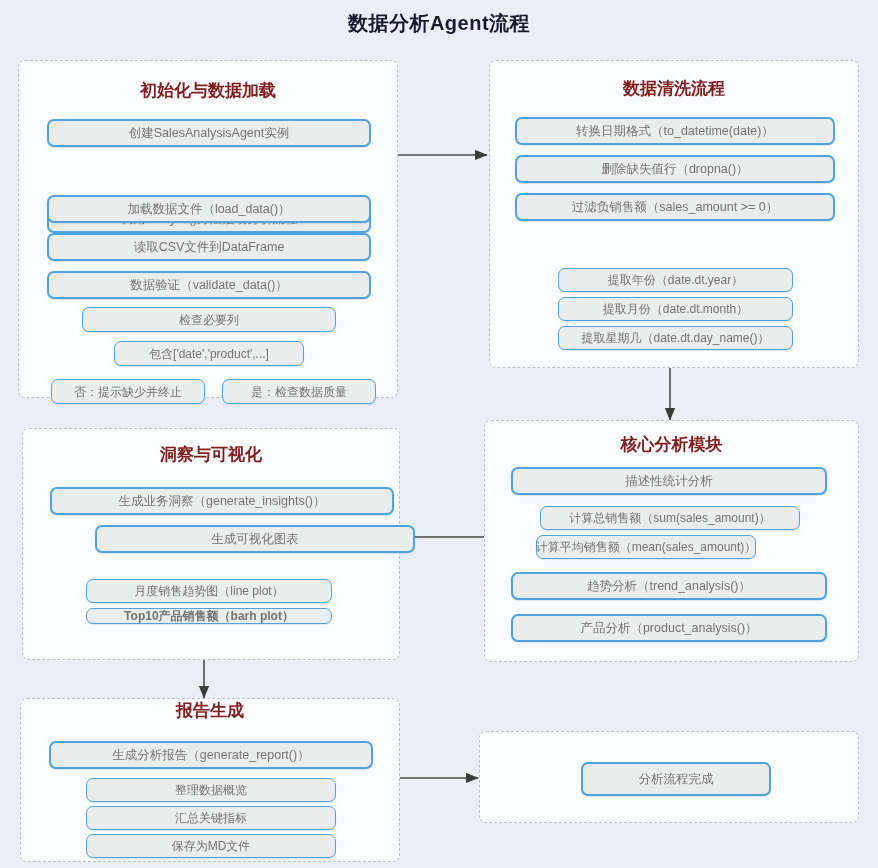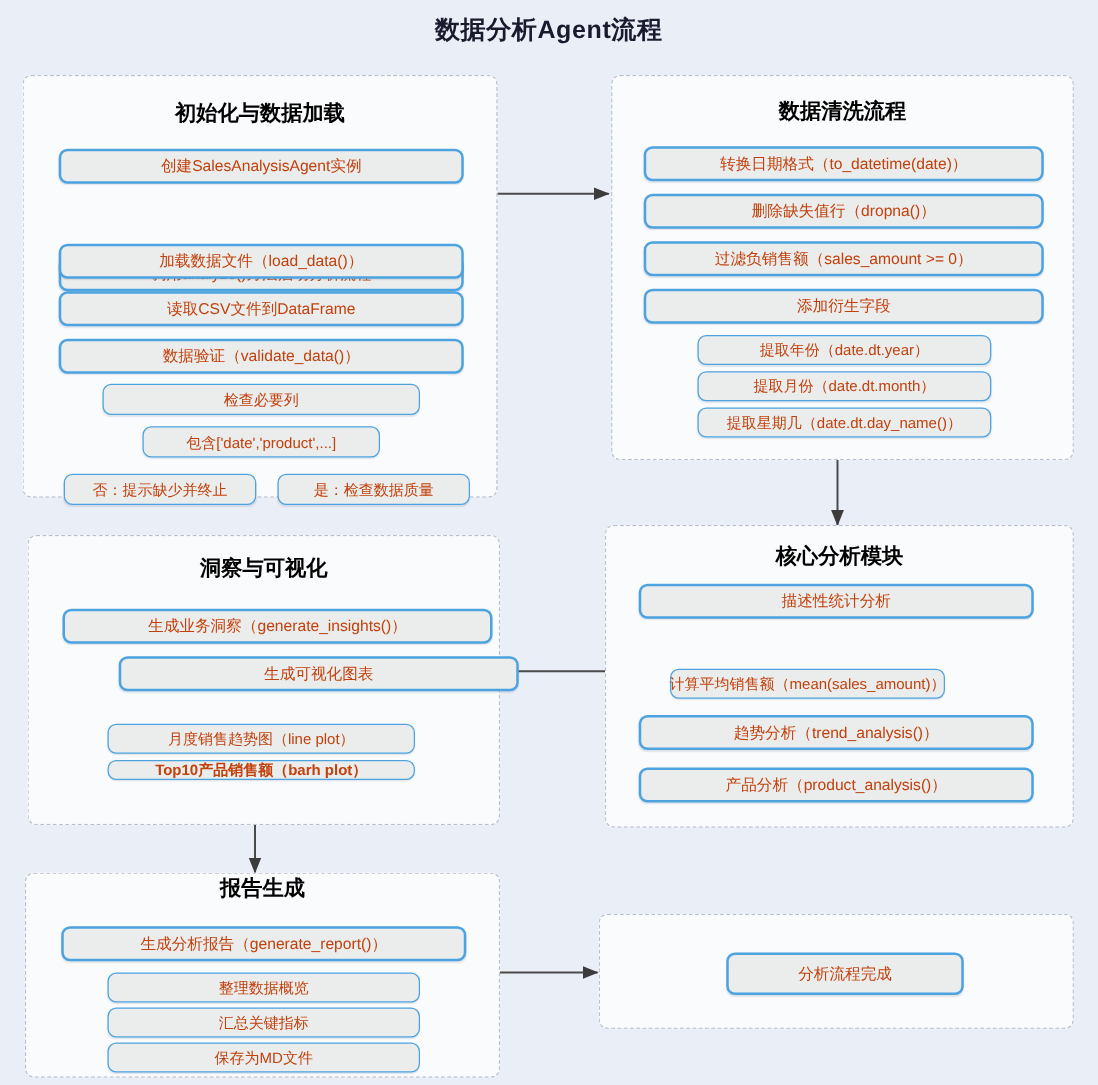--- a/index.html
+++ b/index.html
@@ -32,33 +32,33 @@
     border-radius: 7px;
     box-sizing: border-box;
   }
   .group-title {
     position: absolute;
     left: 0;
     width: 100%;
     text-align: center;
     font-size: 17px;
     font-weight: bold;
-    color: #000000;
+    color: #7f1d1d;
   }
   .node {
     position: absolute;
     box-sizing: border-box;
     background: #ebecec;
     border: 2px solid #4ca3e0;
     border-radius: 7px;
     display: flex;
     align-items: center;
     justify-content: center;
     font-size: 12.5px;
-    color: #c2410c;
+    color: #737373;
     white-space: nowrap;
     line-height: 1;
     box-shadow: 0 1px 1px rgba(90,110,140,0.16);
   }
   .node.sub {
     border-width: 1.6px;
     font-size: 12px;
   }
   svg.edges {
     position: absolute;
@@ -146,29 +146,29 @@
   <div class="node sub" style="left:95px; top:280px; width:190px; height:25px;">包含['date','product',...]</div>
   <div class="node sub" style="left:32px; top:318px; width:154px; height:25px;">否：提示缺少并终止</div>
   <div class="node sub" style="left:203px; top:318px; width:154px; height:25px;">是：检查数据质量</div>
 </div>
 
 <div class="group" style="left:489px; top:60px; width:370px; height:308px;">
   <div class="group-title" style="top:16px;">数据清洗流程</div>
   <div class="node" style="left:25px; top:56px; width:320px; height:28px;">转换日期格式（to_datetime(date)）</div>
   <div class="node" style="left:25px; top:94px; width:320px; height:28px;">删除缺失值行（dropna()）</div>
   <div class="node" style="left:25px; top:132px; width:320px; height:28px;">过滤负销售额（sales_amount &gt;= 0）</div>
-  <div class="node" style="left:25px; top:170px; width:320px; height:28px;">添加衍生字段</div>
   <div class="node sub" style="left:68px; top:207px; width:235px; height:24px;">提取年份（date.dt.year）</div>
   <div class="node sub" style="left:68px; top:236px; width:235px; height:24px;">提取月份（date.dt.month）</div>
   <div class="node sub" style="left:68px; top:265px; width:235px; height:24px;">提取星期几（date.dt.day_name()）</div>
 </div>
 
 <div class="group" style="left:484px; top:420px; width:375px; height:242px;">
   <div class="group-title" style="top:12px;">核心分析模块</div>
   <div class="node" style="left:26px; top:46px; width:316px; height:28px;">描述性统计分析</div>
+  <div class="node sub" style="left:55px; top:85px; width:260px; height:24px;">计算总销售额（sum(sales_amount)）</div>
   <div class="node sub" style="left:51px; top:114px; width:220px; height:24px;">计算平均销售额（mean(sales_amount)）</div>
   <div class="node" style="left:26px; top:151px; width:316px; height:28px;">趋势分析（trend_analysis()）</div>
   <div class="node" style="left:26px; top:193px; width:316px; height:28px;">产品分析（product_analysis()）</div>
 </div>
 
 <div class="group" style="left:22px; top:428px; width:378px; height:232px;">
   <div class="group-title" style="top:14px;">洞察与可视化</div>
   <div class="node" style="left:27px; top:58px; width:344px; height:28px;">生成业务洞察（generate_insights()）</div>
   <div class="node" style="left:27px; top:96px; width:320px; height:28px;margin-left:45px;">生成可视化图表</div>
   <div class="node sub" style="left:63px; top:150px; width:246px; height:24px;">月度销售趋势图（line plot）</div>

